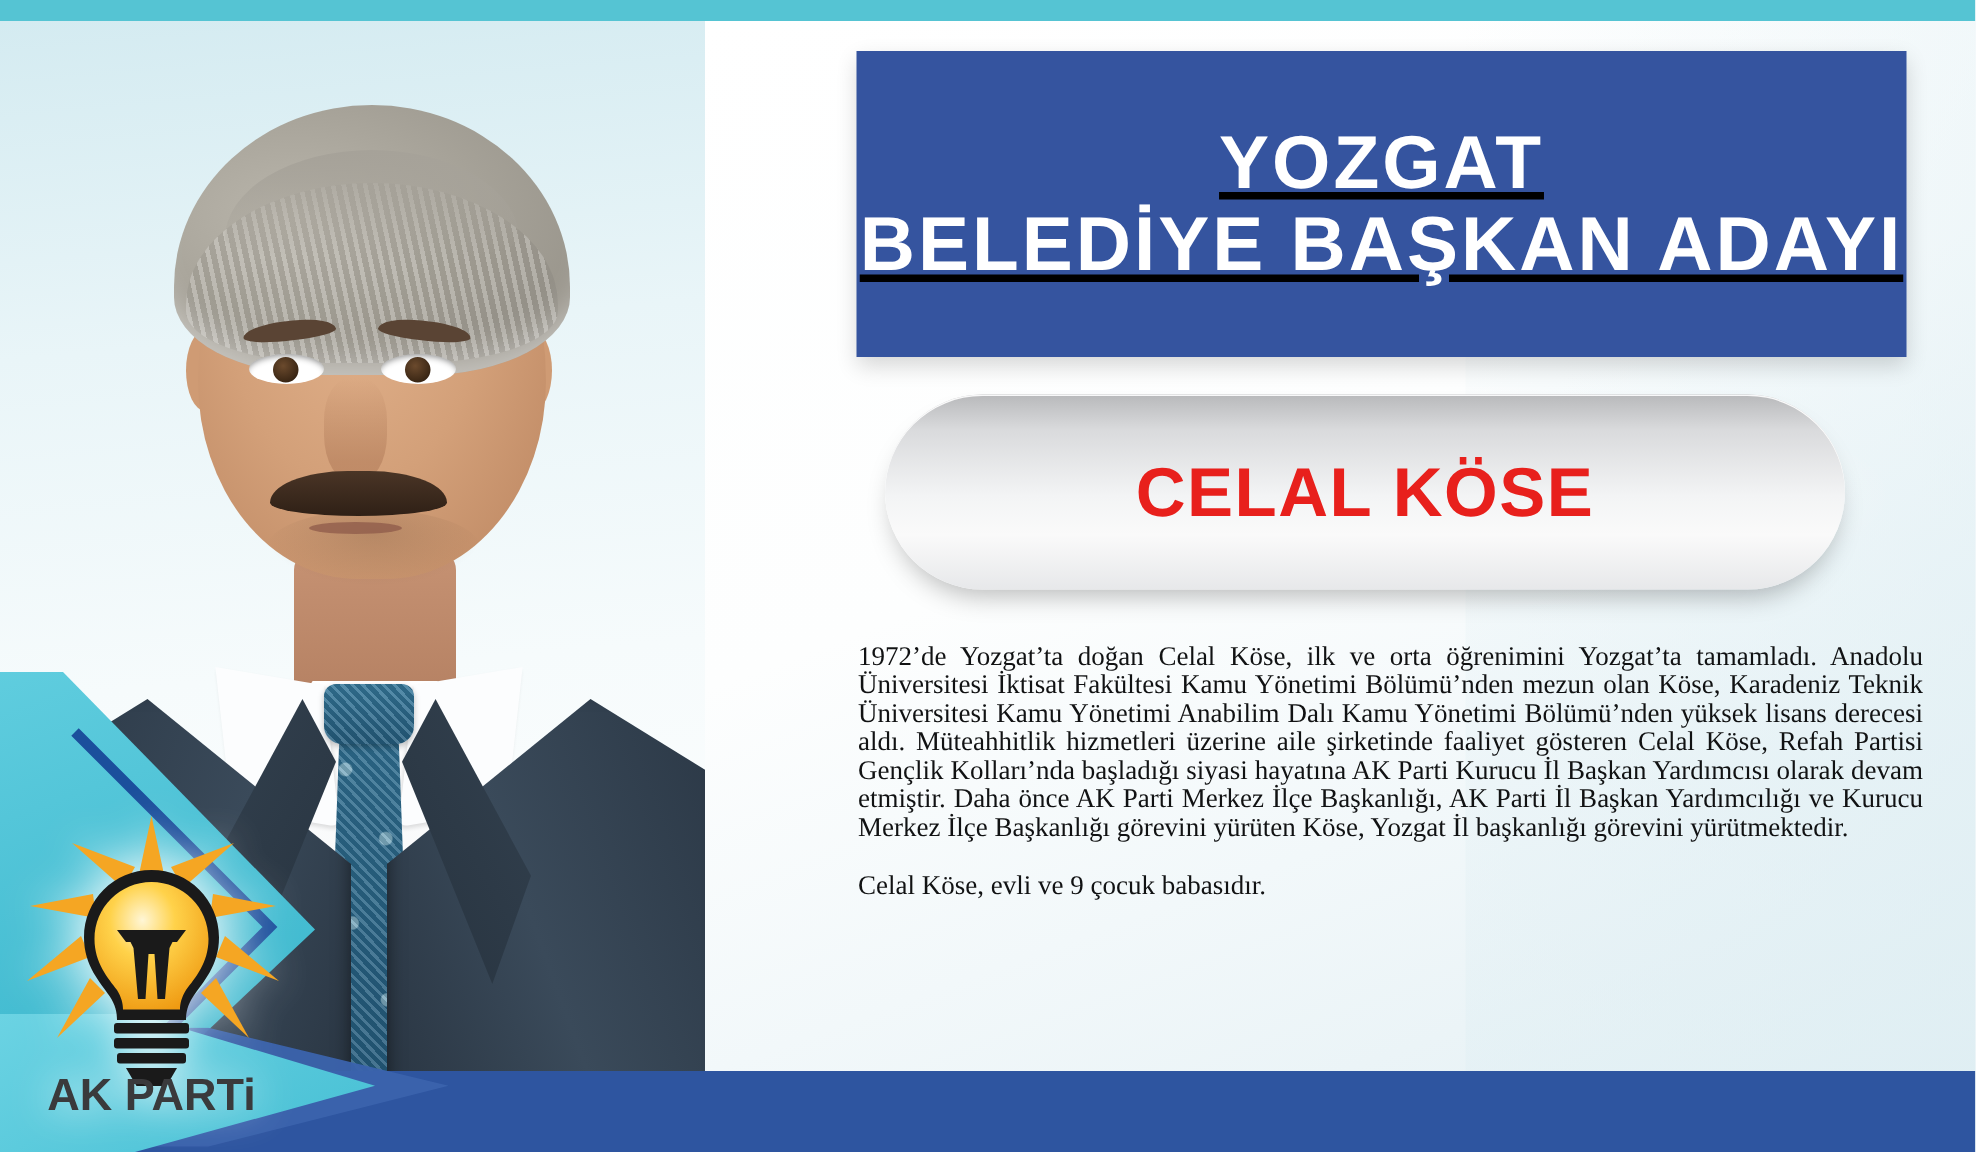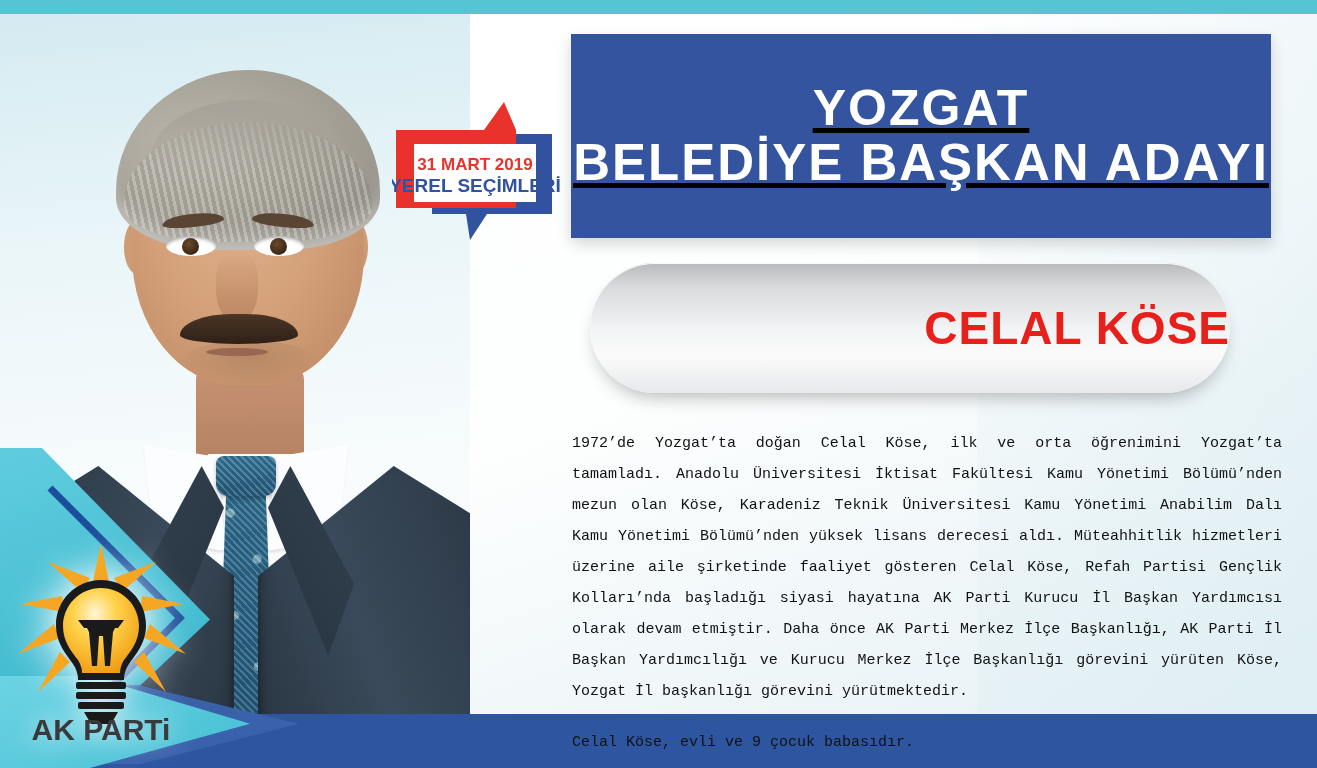--- a/index.html
+++ b/index.html
@@ -207,37 +207,37 @@
   }
   .header-banner .l1{font-size:50px;}
   .header-banner .l2{font-size:51px;white-space:nowrap;}
 
   
   .name-pill{
     position:absolute;left:590px;top:263px;width:640px;height:130px;z-index:20;
     border-radius:65px;
     background:linear-gradient(180deg,#b8b9bb 0%,#d9dadc 18%,#f3f4f5 52%,#fafafa 72%,#e7e8ea 100%);
     box-shadow:0 10px 18px -6px rgba(0,0,0,.28), inset 0 1px 0 rgba(255,255,255,.9);
-    display:flex;align-items:center;justify-content:flex-end;
+    display:flex;align-items:center;justify-content:center;
   }
   .name-pill .nm{
     color:#e8201c;font-size:46px;font-weight:bold;letter-spacing:1px;
     font-family:"Liberation Sans", sans-serif;
   }
   .pill-glow{
     position:absolute;left:560px;top:250px;width:700px;height:160px;z-index:19;
     background:radial-gradient(ellipse at 50% 50%,rgba(255,255,255,.95) 0%,rgba(255,255,255,0) 72%);
     pointer-events:none;
   }
 
   
   .bio{
     position:absolute;left:572px;top:428px;width:710px;z-index:20;
-    color:#111213;font-size:15px;line-height:31px;
-    font-family:Liberation Mono, monospace;
+    color:#111213;font-size:18px;line-height:19px;
+    font-family:Liberation Serif, serif;
     text-align:justify;
   }
   .bio p{margin:0 0 20px 0;}
   .bio p:last-child{margin-bottom:0;}
 </style>
 </head>
 <body>
 
 <div id="poster">
 
@@ -319,36 +319,20 @@
         <path d="M78 170h34l-7 12H85z"></path>
       </g>
       <text x="95" y="198" text-anchor="middle" font-family="Liberation Sans, sans-serif" font-size="30" font-weight="bold" fill="#3a3a3c">AK PARTi</text>
     </svg>
   </div>
 
   <div class="bottom-band"></div>
   <div class="band-arrow-2"></div>
   <div class="band-arrow"></div>
 
-  <div class="election-logo">
-    <svg viewBox="0 0 168 142" aria-hidden="true">
-
-      <g>
-        <path d="M40 34 H160 V114 H95 L78 140 L74 114 H40 Z" fill="#31539f"></path>
-      </g>
-
-      <g>
-        <path d="M4 30 H124 L112 2 L92 30 H4 Z M4 30 H124 V108 H4 Z" fill="#e8322b"></path>
-      </g>
-
-      <rect x="22" y="44" width="122" height="58" fill="#ffffff"></rect>
-      <text x="83" y="70" text-anchor="middle" font-family="Liberation Sans, sans-serif" font-size="17" font-weight="bold" fill="#e8322b">31 MART 2019</text>
-      <text x="83" y="92" text-anchor="middle" font-family="Liberation Sans, sans-serif" font-size="19" font-weight="bold" fill="#31539f">YEREL SEÇİMLERİ</text>
-    </svg>
-  </div>
 
   <div class="header-banner">
     <div class="line l1">YOZGAT</div>
     <div class="line l2">BELEDİYE BAŞKAN ADAYI</div>
   </div>
 
   <div class="pill-glow"></div>
   <div class="name-pill">
     <span class="nm">CELAL KÖSE</span>
   </div>

